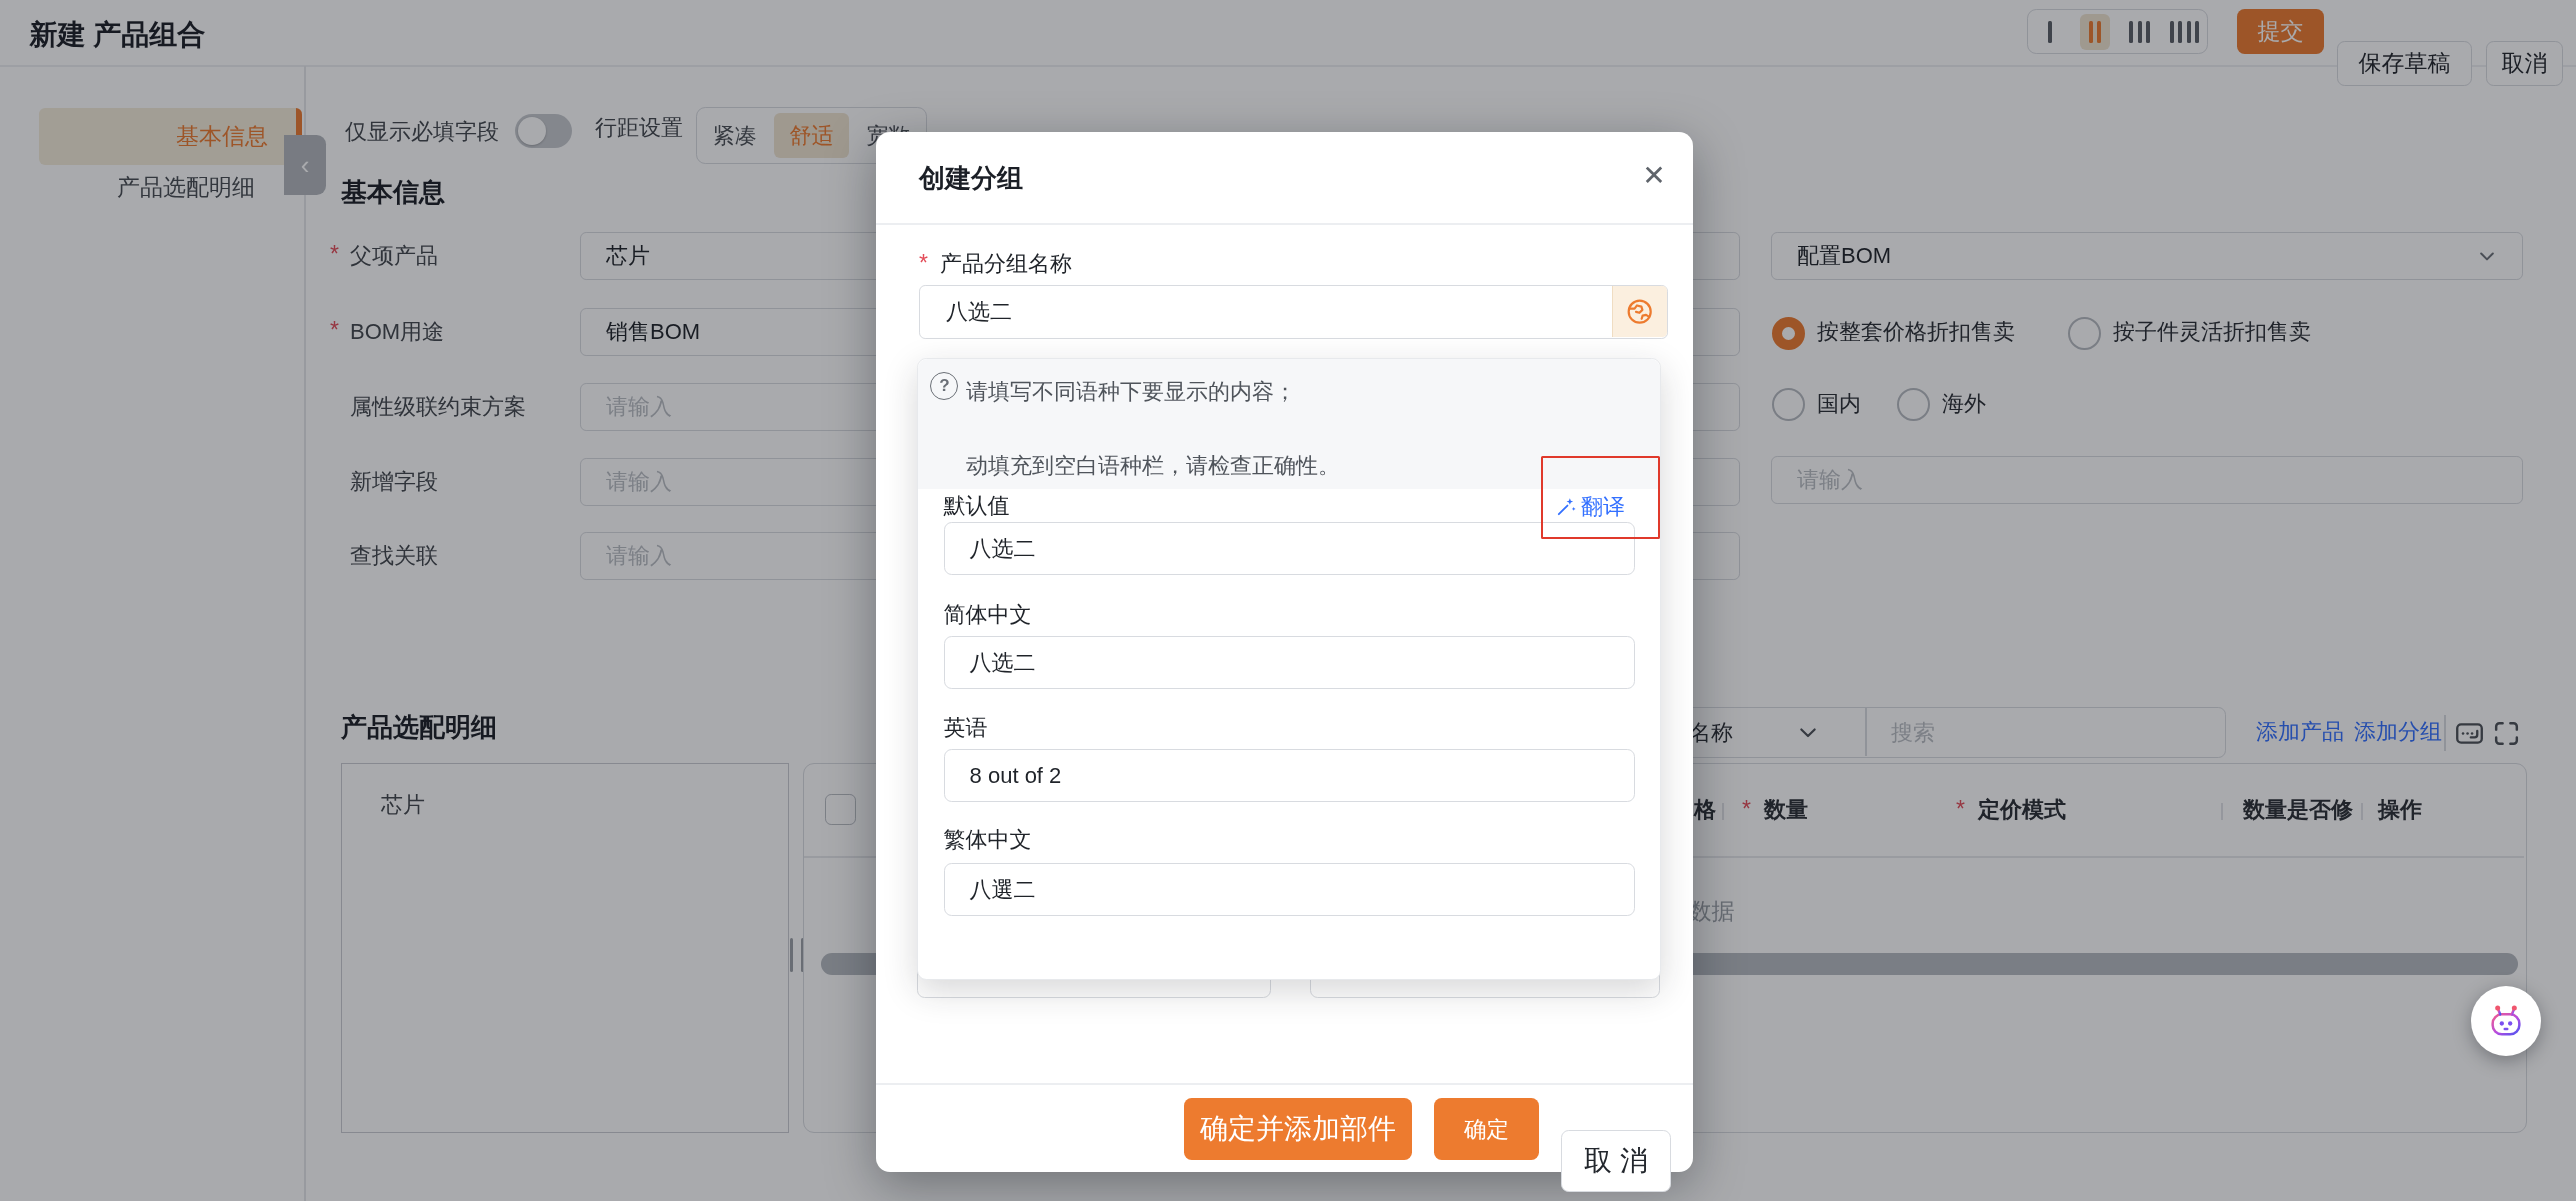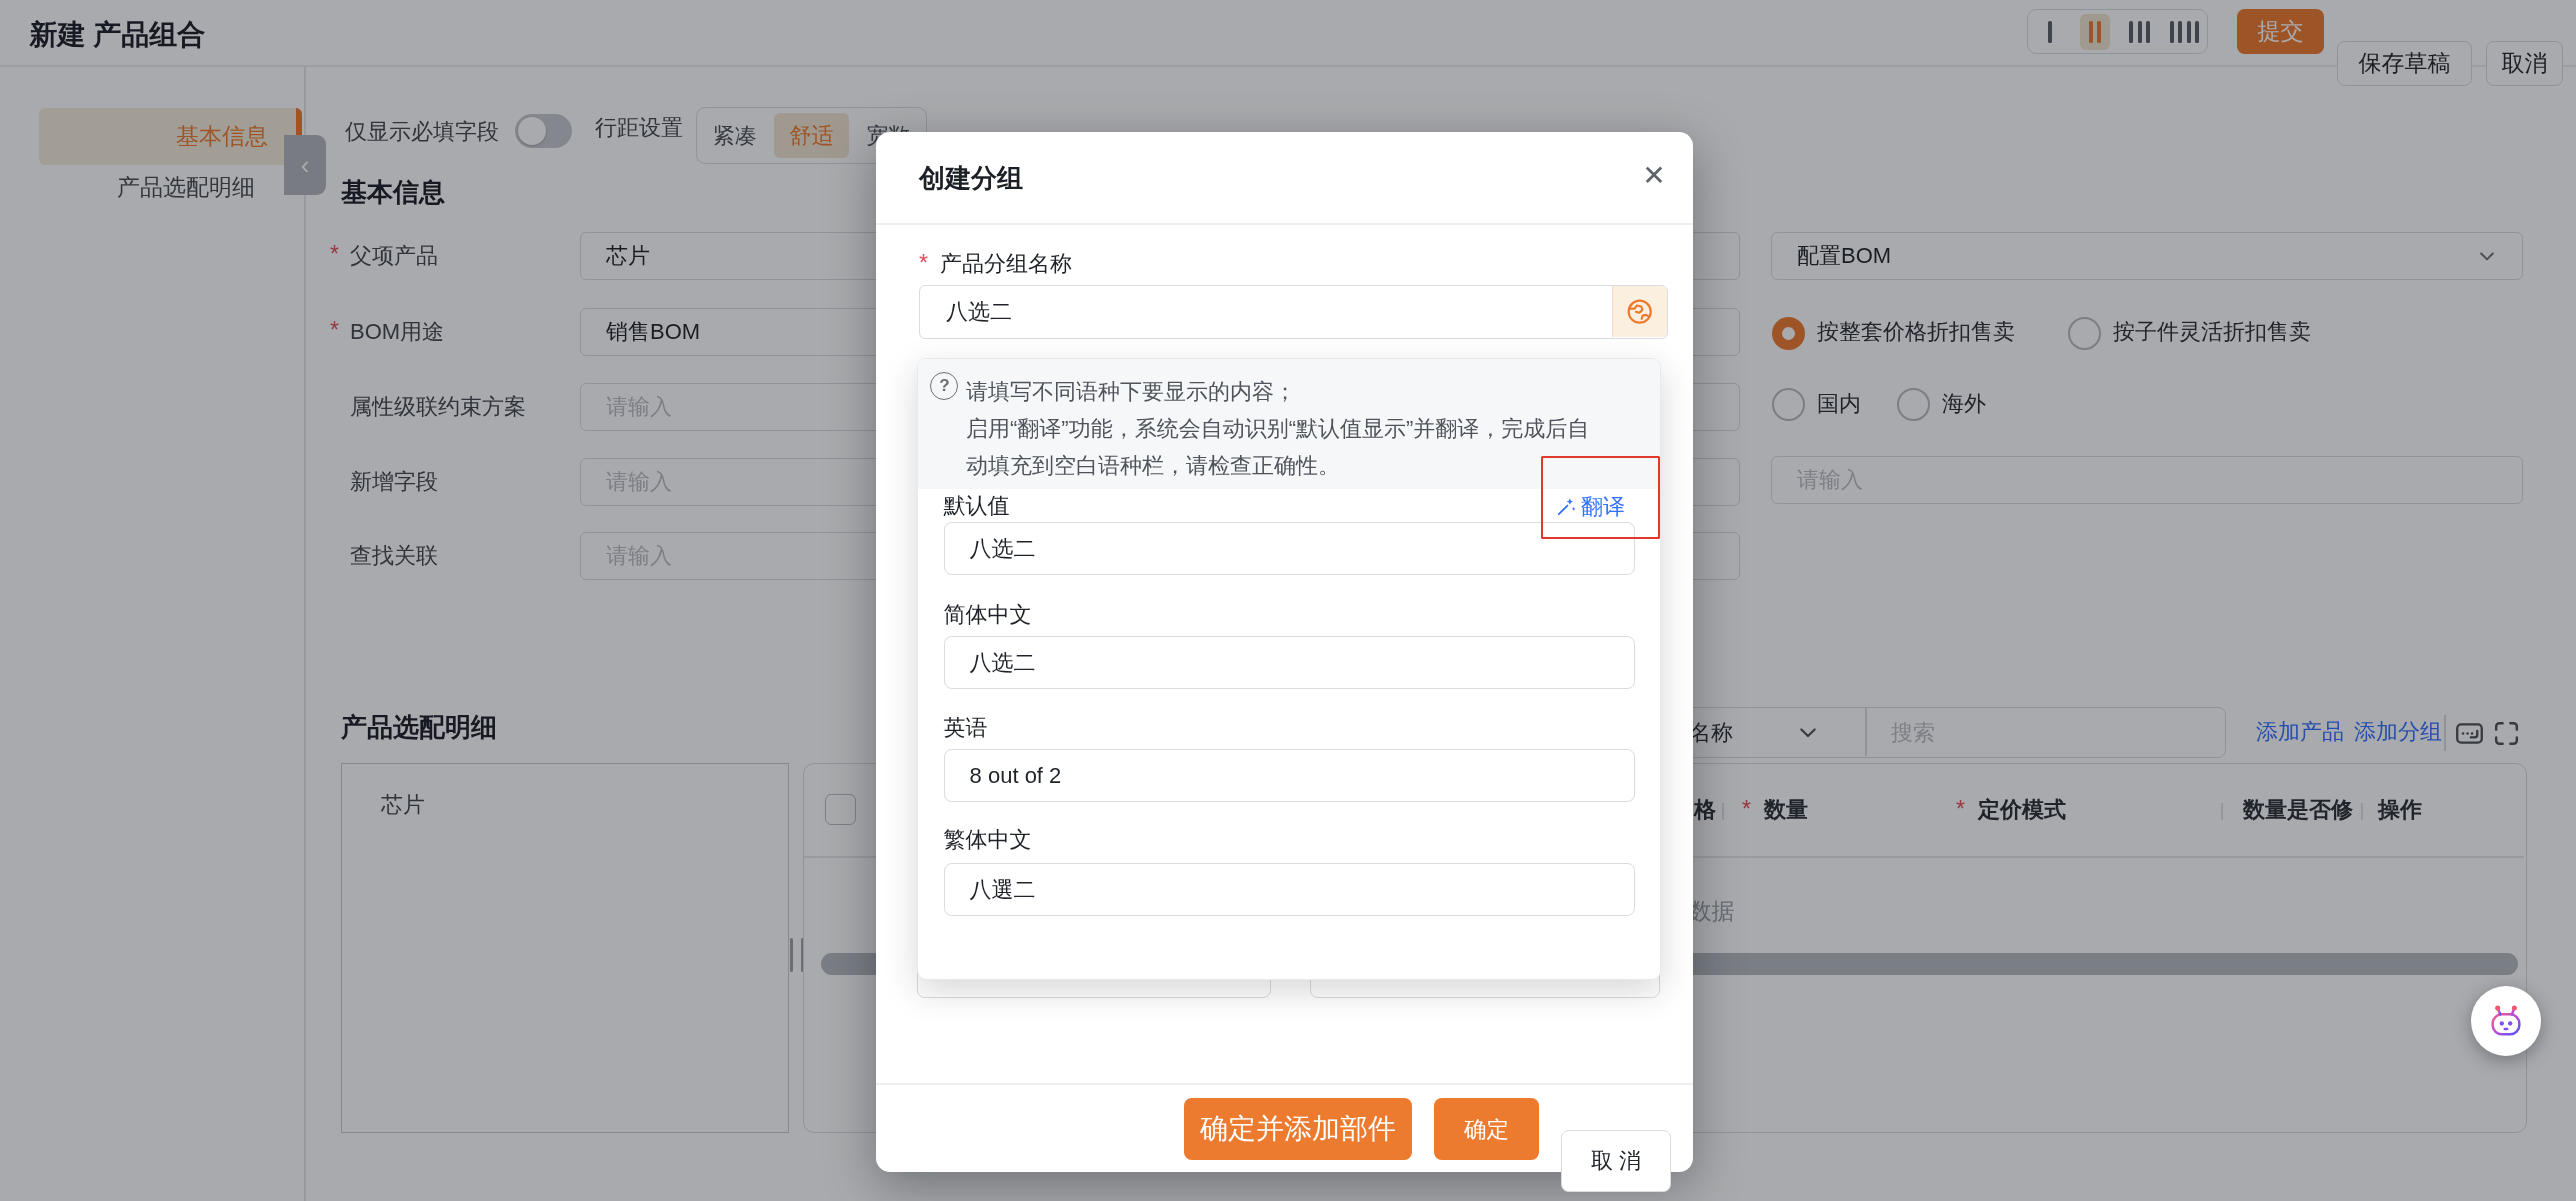--- a/index.html
+++ b/index.html
@@ -240,21 +240,20 @@
 
     <div class="abs" style="left:41px;top:812px;width:354px;height:54px;border:1.5px solid #d8dbe0;border-radius:7.7px;background:#fff;z-index:1;"></div>
     <div class="abs" style="left:434px;top:812px;width:350px;height:54px;border:1.5px solid #d8dbe0;border-radius:7.7px;background:#fff;z-index:1;"></div>
 
     <div class="popover" style="left:41px;top:226px;width:742px;height:620px;">
       <div style="position:absolute;left:0;top:0;width:742px;height:130px;background:#f6f7f9;border-radius:9.3px 9.3px 0 0;">
         <div class="qicon" style="position:absolute;left:12.4px;top:13px;">
           <span>?</span>
         </div>
         <div class="abs" style="left:48px;top:14px;width:682px;font-size:22px;line-height:37px;color:#4f545b;">请填写不同语种下要显示的内容；</div>
-        <div class="abs" style="left:48px;top:51px;width:690px;font-size:22px;line-height:37px;color:#4f545b;">启用“翻译”功能，系统会自动识别“默认值显示”并翻译，完成后自</div>
         <div class="abs" style="left:48px;top:88px;width:682px;font-size:22px;line-height:37px;color:#4f545b;">动填充到空白语种栏，请检查正确性。</div>
       </div>
 
       <div class="abs lbl" style="left:25.6px;top:130px;height:33px;color:#1f2329;">默认值</div>
 
       <div class="abs link" style="left:637px;top:132px;height:31px;gap:3.1px;">
         <svg width="23" height="23" viewBox="0 0 24 24" fill="none" stroke="#3370FF" stroke-width="1.9" stroke-linecap="round" stroke-linejoin="round">
           <path d="M4 20L13 11"></path>
           <path d="M15.5 3.5l1 2.4 2.4 1-2.4 1-1 2.4-1-2.4-2.4-1 2.4-1z" fill="#3370FF" stroke="none"></path>
           <path d="M19.5 12.5l.6 1.4 1.4.6-1.4.6-.6 1.4-.6-1.4-1.4-.6 1.4-.6z" fill="#3370FF" stroke="none"></path>
@@ -278,21 +277,21 @@
 
       <div class="abs lbl" style="left:25.6px;top:465px;height:31px;color:#1f2329;">繁体中文</div>
       <div class="abs input" style="left:25.6px;top:504px;width:691px;height:53px;border-radius:7.7px;">
         <span>八選二</span>
       </div>
     </div>
 
     <div class="abs divline" style="left:0;top:951px;width:817px;height:1.5px;"></div>
     <div class="abs btn btn-primary" style="left:308px;top:966px;width:228px;height:62px;font-size:28px;">确定并添加部件</div>
     <div class="abs btn btn-primary" style="left:558px;top:966px;width:105px;height:62px;font-size:22.5px;">确定</div>
-    <div class="abs btn btn-plain" style="left:685px;top:966px;width:110px;height:62px;font-size:22px;">取 消</div>
+    <div class="abs btn btn-plain" style="left:685px;top:966px;width:110px;height:62px;font-size:28px;">取 消</div>
   </div>
 
   <div class="annot" style="left:1541px;top:456px;width:115px;height:79px;"></div>
 
   <div class="fab" style="left:2471px;top:986px;width:70px;height:70px;">
     <svg width="40" height="40" viewBox="0 0 48 48">
       <defs>
         <linearGradient id="rg" x1="0" y1="0" x2="1" y2="1">
           <stop offset="0" stop-color="#F25C8E"></stop>
             <stop offset="0.55" stop-color="#B44CE0"></stop>

